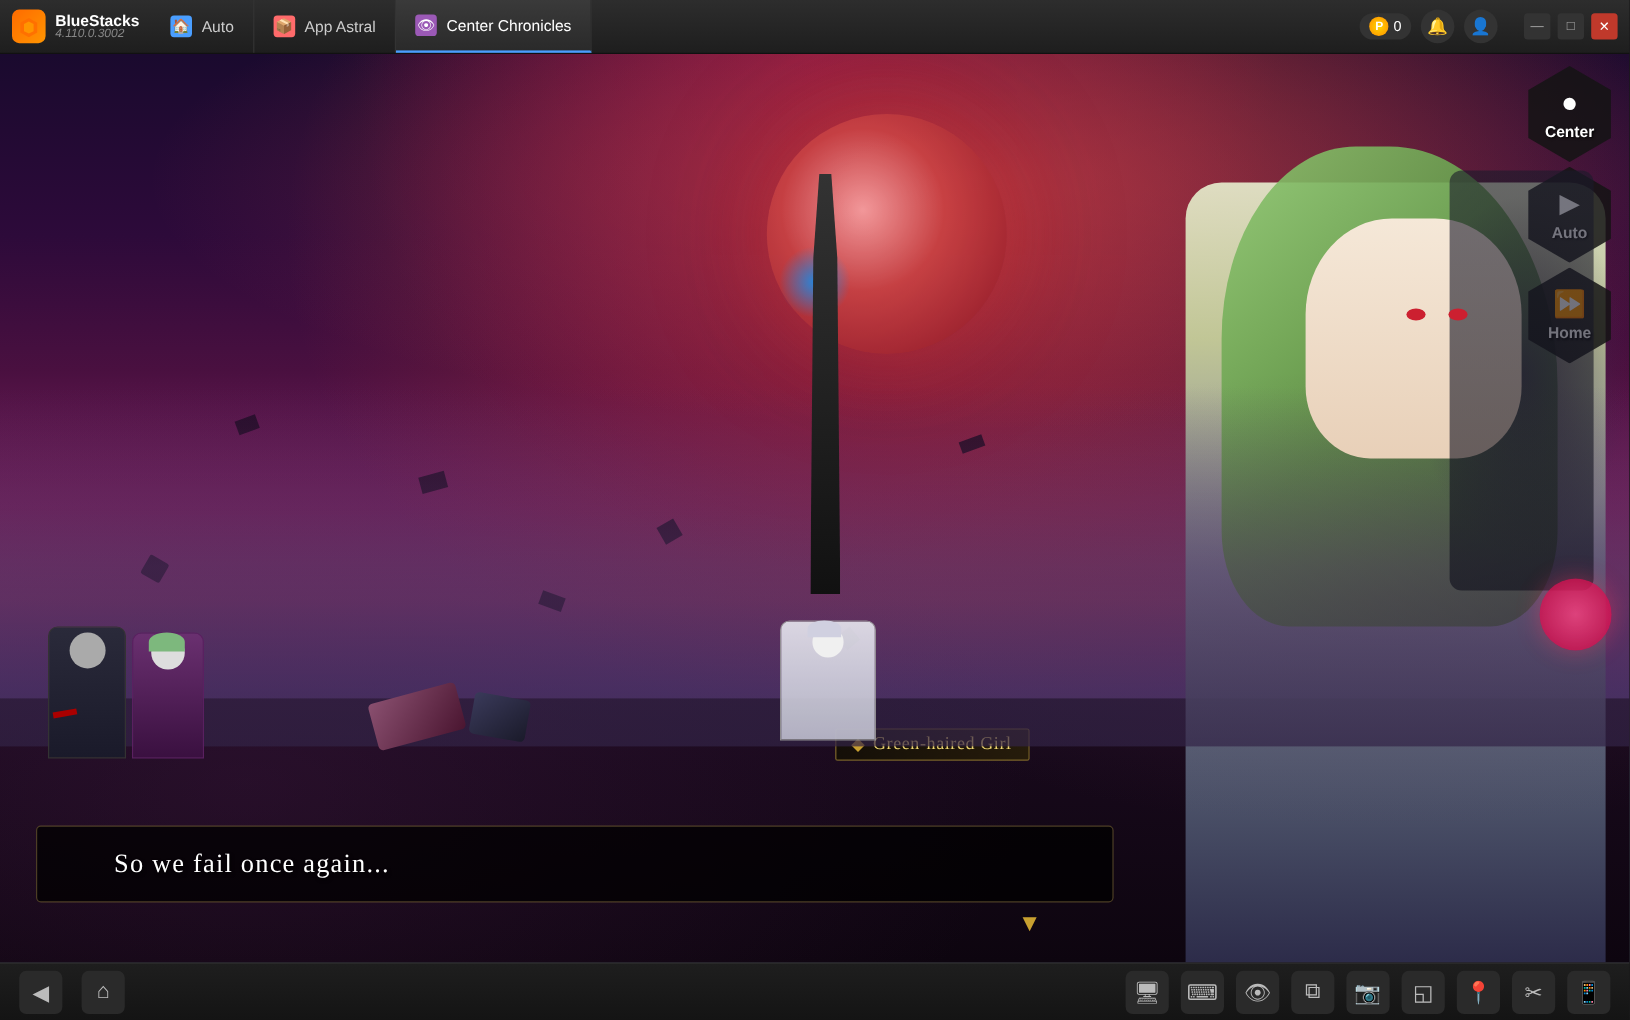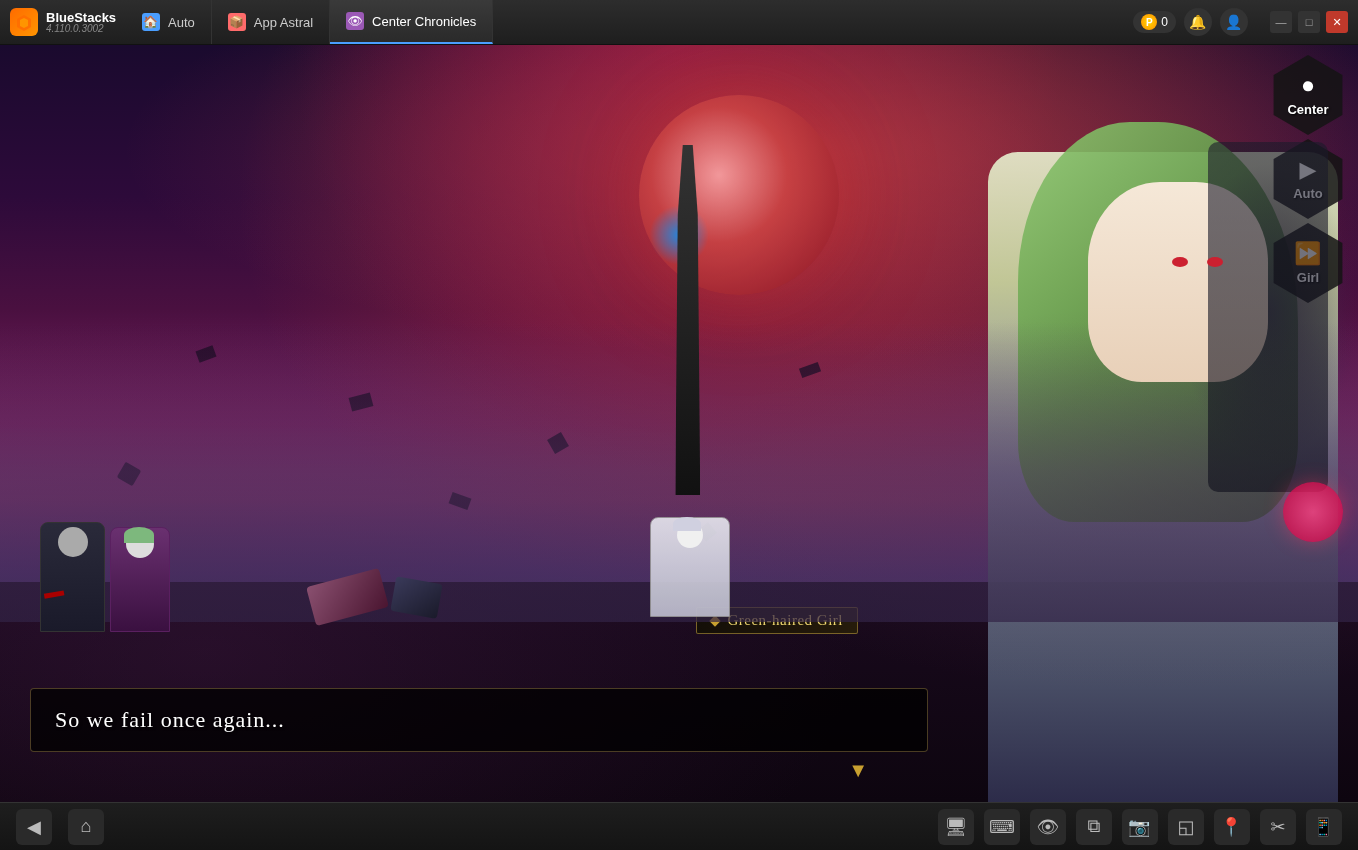--- a/index.html
+++ b/index.html
@@ -220,20 +220,21 @@
       border: 1px solid rgba(180, 150, 80, 0.4);
       border-radius: 4px;
       padding: 18px 24px;
     }
     .dialogue-text {
       color: #ffffff;
       font-size: 22px;
       font-family: Georgia, serif;
       letter-spacing: 1px;
       text-shadow: 1px 1px 3px rgba(0,0,0,0.8);
+      margin-left: 40px;
     }
 
     
     .name-plate {
       position: absolute;
       bottom: 168px;
       right: 500px;
       background: linear-gradient(to right, rgba(20, 15, 5, 0.9), rgba(40, 30, 10, 0.9));
       border: 1px solid rgba(180, 150, 60, 0.6);
       border-radius: 2px;
@@ -513,21 +514,21 @@
       <div class="hex-btn-content">
         <span class="hex-icon">▶</span>
         <span class="hex-label">Auto</span>
       </div>
     </div>
 
     <div class="hex-btn haste">
       <div class="hex-shape"></div>
       <div class="hex-btn-content">
         <span class="hex-icon">⏩</span>
-        <span class="hex-label">Girl</span>
+        <span class="hex-label">Home</span>
       </div>
     </div>
   </div>
 
   <div class="name-plate">
     <div class="name-plate-diamond"></div>
     <span class="name-plate-text">Green-haired Girl</span>
   </div>
 
   <div class="arrow-down">▼</div>

